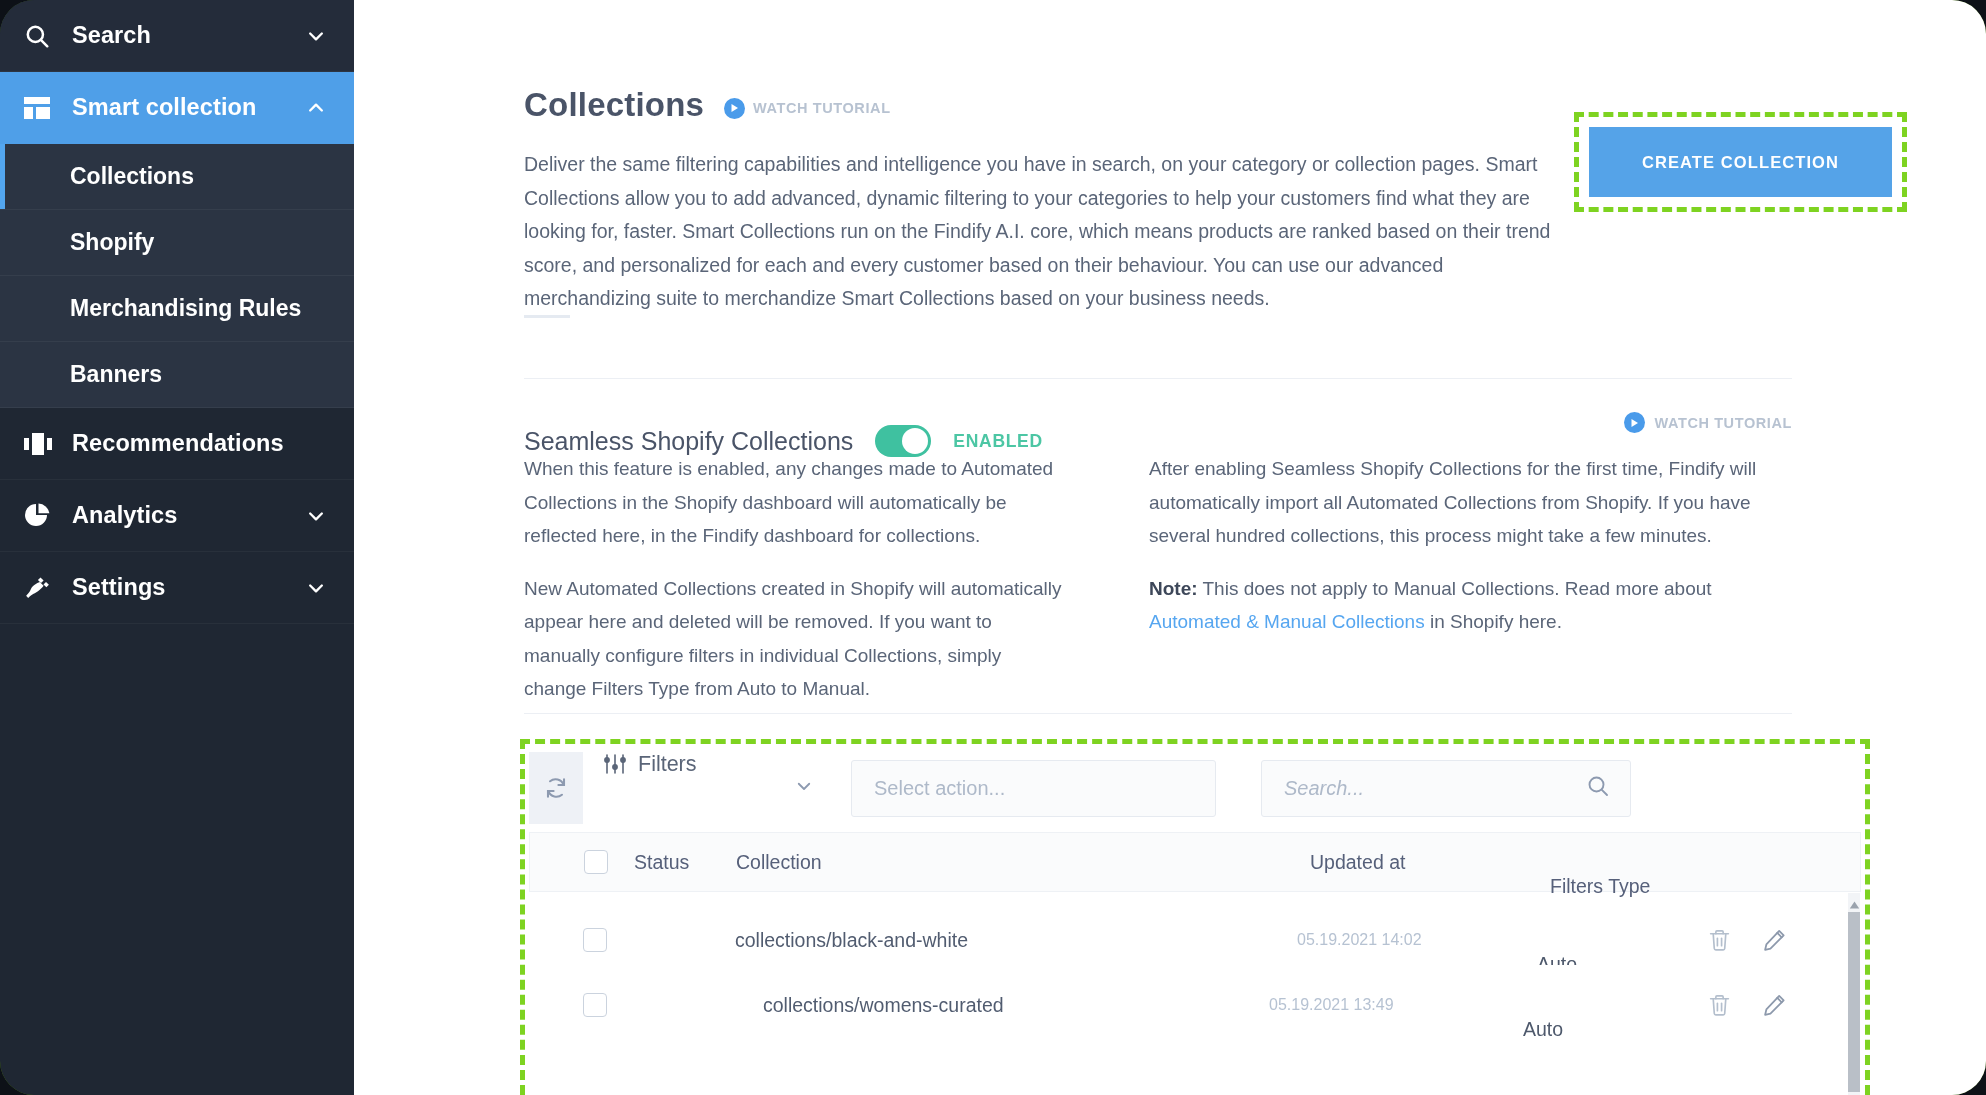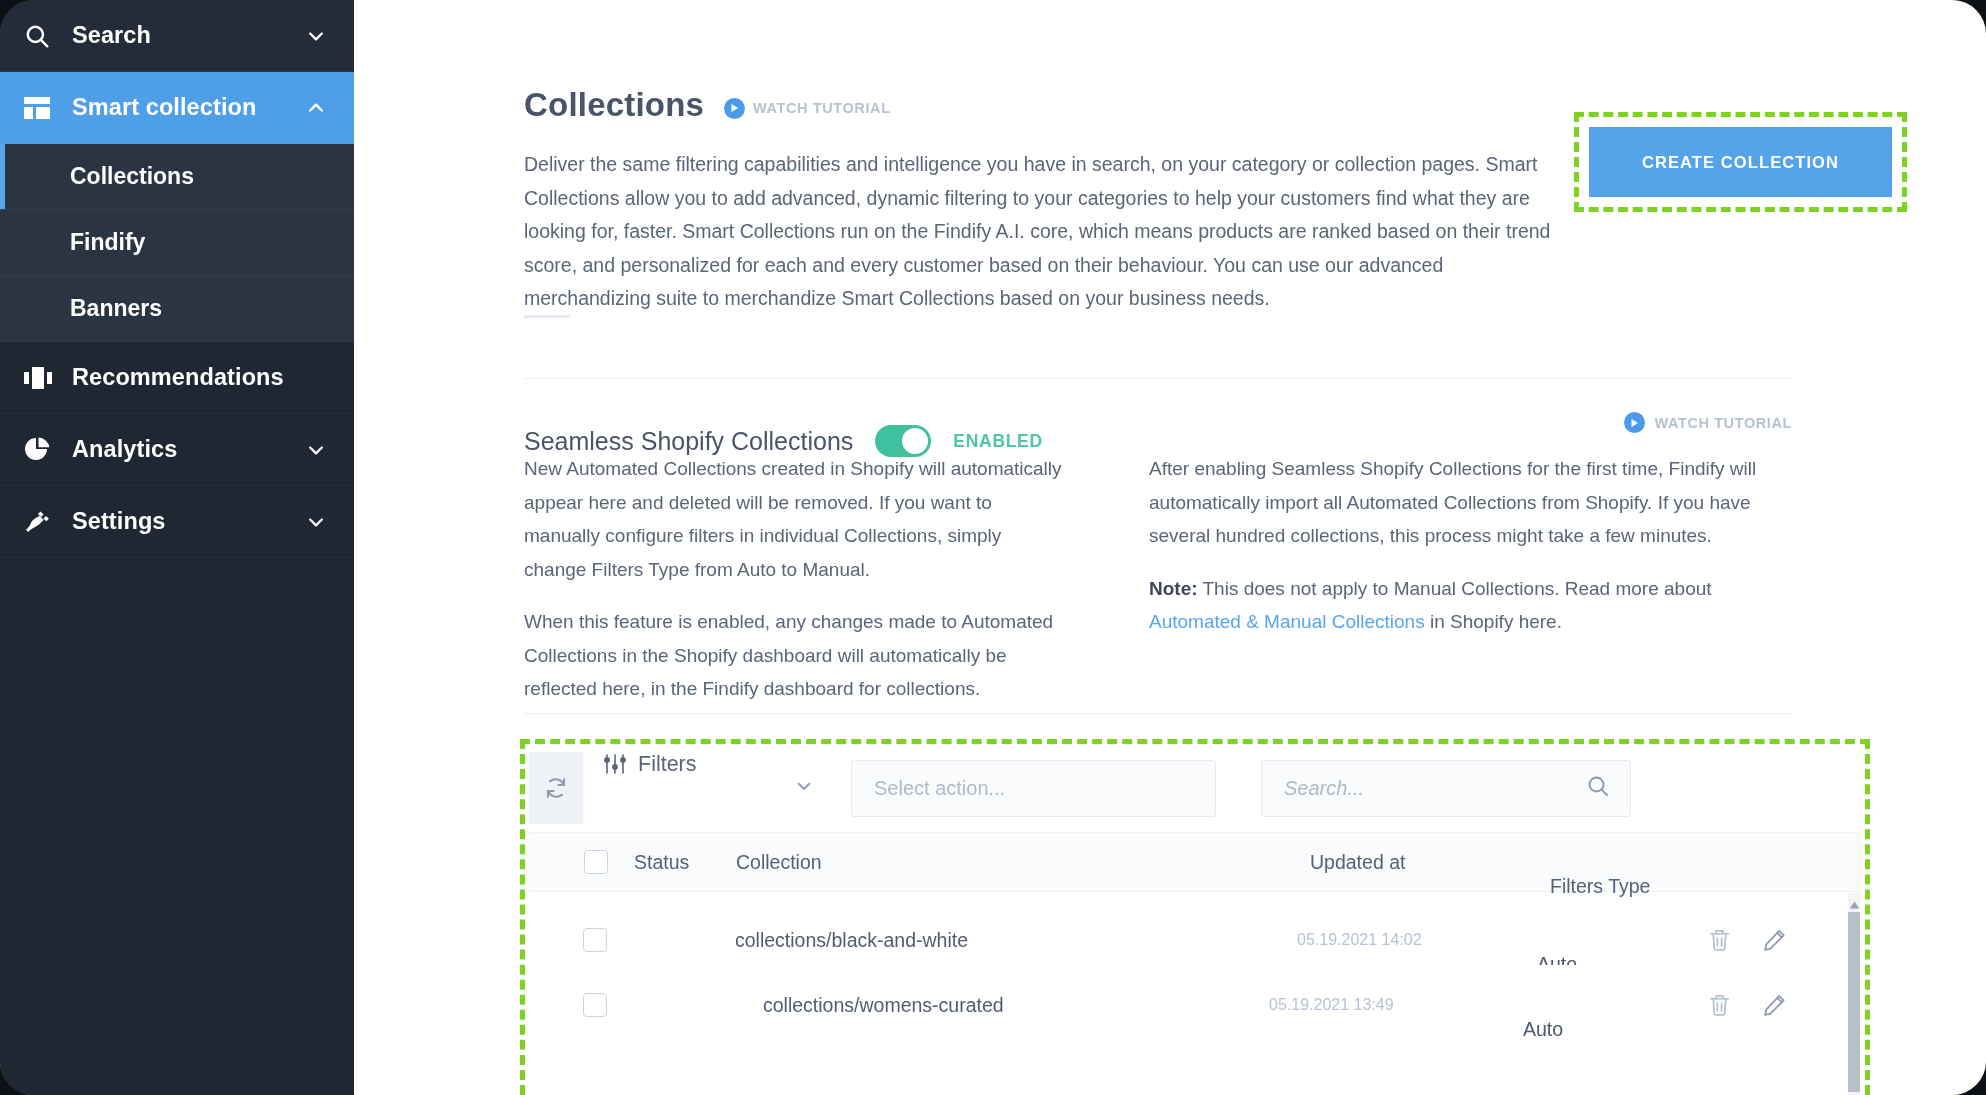--- a/index.html
+++ b/index.html
@@ -426,21 +426,24 @@
         <svg width="20" height="20" viewBox="0 0 24 24" fill="none" stroke="#ffffff" stroke-width="2.8" stroke-linecap="round" stroke-linejoin="round">
           <polyline points="5,15 12,8 19,15"></polyline>
         </svg>
       </span>
     </div>
 
     <div class="sub-row sel">
       <span class="sub-label">Collections</span>
     </div>
     <div class="sub-row">
-      <span class="sub-label">Findify</span>
+      <span class="sub-label">Shopify</span>
+    </div>
+    <div class="sub-row">
+      <span class="sub-label">Merchandising Rules</span>
     </div>
     <div class="sub-row">
       <span class="sub-label">Banners</span>
     </div>
 
     <div class="nav-row">
       <span class="nav-ico">
         <svg width="28" height="22" viewBox="0 0 28 22">
           <rect x="0" y="5" width="5" height="12" fill="#ffffff"></rect>
           <rect x="8" y="0" width="12" height="22" fill="#ffffff"></rect>
@@ -516,22 +519,22 @@
     <span class="watch-tut-right">
       <span class="play-badge">
         <svg width="9" height="10" viewBox="0 0 9 10">
             <polygon points="1.5,1 8,5 1.5,9" fill="#ffffff"></polygon>
           </svg>
       </span>
       <span class="watch-tut-label">WATCH TUTORIAL</span>
     </span>
 
     <div class="col-left">
+      <p>When this feature is enabled, any changes made to Automated Collections in the Shopify dashboard will automatically be reflected here, in the Findify dashboard for collections.</p>
       <p>New Automated Collections created in Shopify will automatically appear here and deleted will be removed. If you want to manually configure filters in individual Collections, simply change Filters Type from Auto to Manual.</p>
-      <p>When this feature is enabled, any changes made to Automated Collections in the Shopify dashboard will automatically be reflected here, in the Findify dashboard for collections.</p>
     </div>
 
     <div class="col-right">
       <p>After enabling Seamless Shopify Collections for the first time, Findify will automatically import all Automated Collections from Shopify. If you have several hundred collections, this process might take a few minutes.</p>
       <p><b>Note:</b><span> This does not apply to Manual Collections. Read more about </span><span class="lnk">Automated &amp; Manual Collections</span><span> in Shopify here.</span></p>
     </div>
 
     <div class="hr" id="hr-2"></div>
 
     <div class="toolbar">

